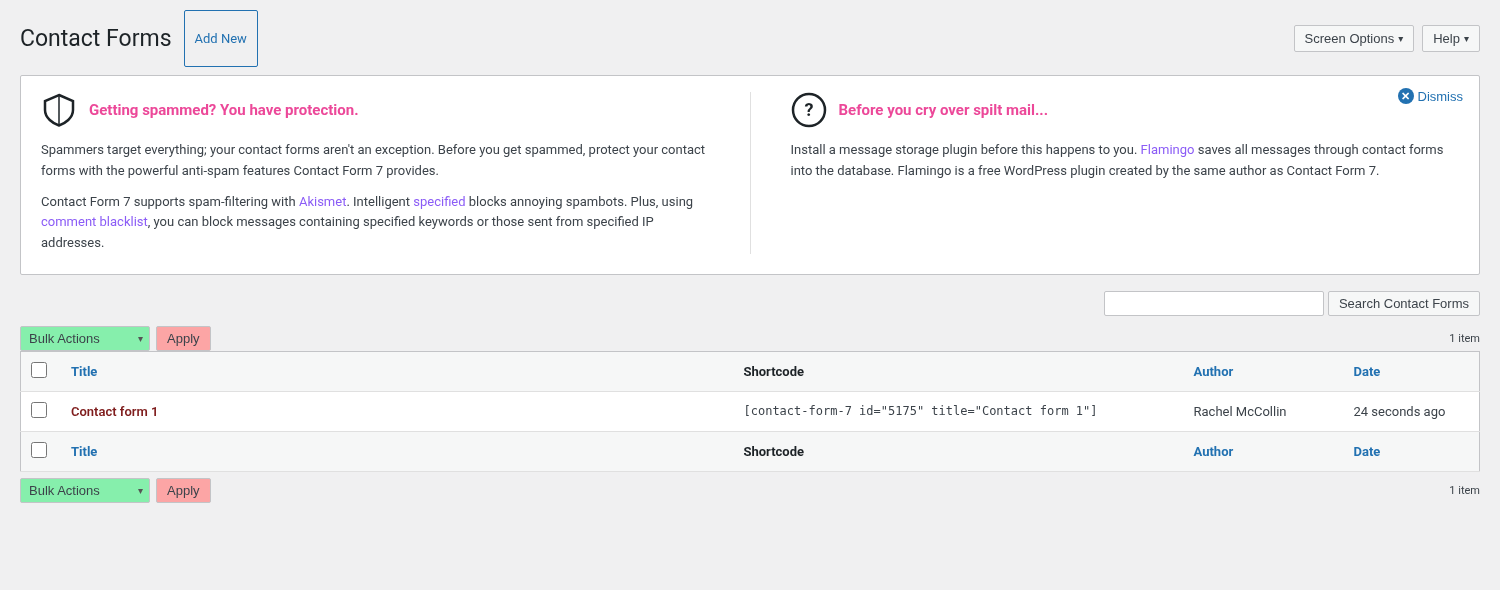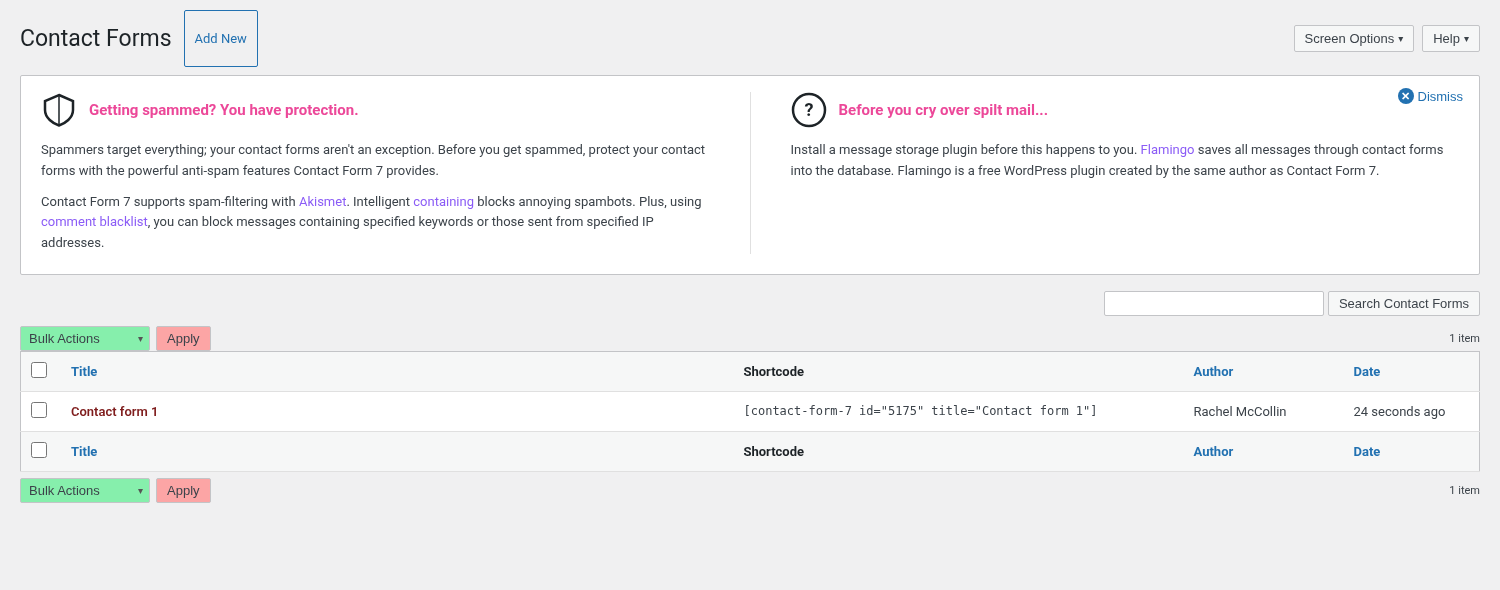--- a/index.html
+++ b/index.html
@@ -297,21 +297,21 @@
         <div class="notice-col-heading">
           <svg class="notice-icon" viewBox="0 0 36 36" fill="none" xmlns="http://www.w3.org/2000/svg">
             <path d="M18 3 L32 9 L32 18 C32 26 24 31.5 18 33.5 C12 31.5 4 26 4 18 L4 9 Z" stroke="#1d2327" stroke-width="2.5" fill="none"></path>
             <path d="M18 3 L18 33.5" stroke="#1d2327" stroke-width="1.5" fill="none"></path>
           </svg>
           <span class="notice-heading-text">Getting spammed? You have protection.</span>
         </div>
         <div class="notice-body">
           <p>Spammers target everything; your contact forms aren't an exception. Before you get spammed, protect your contact forms with the powerful anti-spam features Contact Form 7 provides.</p>
           <p>
-            <span>Contact Form 7 supports spam-filtering with </span><a href="#">Akismet</a><span>. Intelligent </span><a href="#">containing</a><span> blocks annoying spambots. Plus, using </span><a href="#">comment blacklist</a><span>, you can block messages containing specified keywords or those sent from specified IP addresses.</span>
+            <span>Contact Form 7 supports spam-filtering with </span><a href="#">Akismet</a><span>. Intelligent </span><a href="#">specified</a><span> blocks annoying spambots. Plus, using </span><a href="#">comment blacklist</a><span>, you can block messages containing specified keywords or those sent from specified IP addresses.</span>
           </p>
         </div>
       </div>
       <div class="notice-divider"></div>
 
       <div class="notice-col">
         <div class="notice-col-heading">
           <svg class="notice-icon" viewBox="0 0 36 36" xmlns="http://www.w3.org/2000/svg">
             <circle cx="18" cy="18" r="16" stroke="#1d2327" stroke-width="2.5" fill="none"></circle>
             <text x="18" y="24" text-anchor="middle" font-size="18" font-weight="bold" fill="#1d2327">?</text>

